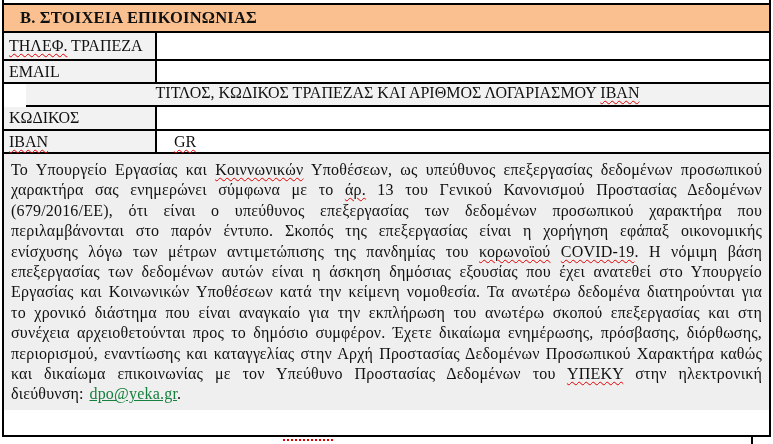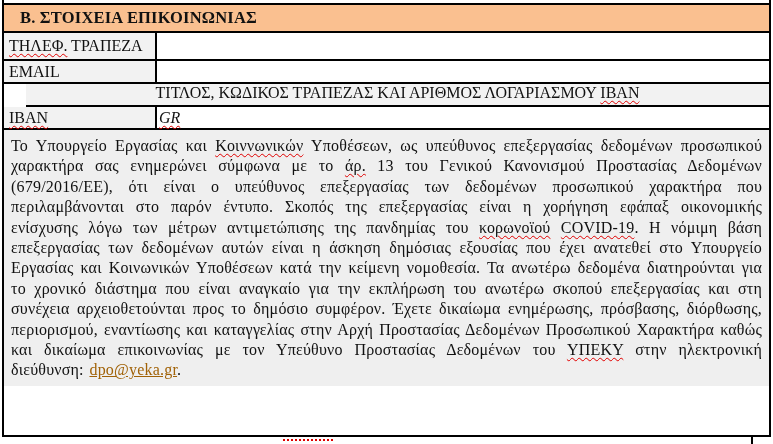--- a/index.html
+++ b/index.html
@@ -23,41 +23,41 @@
     font-weight:bold;font-size:16.5px;letter-spacing:0.2px;
     align-items:center;padding-left:16px;
   }
   .field-row .label-cell{
     width:146px;background:#F2F2F2;border-right:2px solid #000;
     display:flex;align-items:center;padding-left:5px;
     font-size:16px;white-space:pre;
   }
   .field-row .value-cell{
     flex:1;background:#ffffff;display:flex;align-items:center;
-    padding-left:2px;font-size:16px;font-style:italic;
+    padding-left:17px;font-size:16px;
   }
   .row-tel{height:26px;}
   .row-email{height:21px;}
   .row-titlos{height:21px;background:#F2F2F2;align-items:flex-start;justify-content:center;font-size:16px;white-space:pre;margin-left:22px;}
   .row-trapeza{height:23px;}
   .row-kodikos{height:22px;}
   .row-iban{height:21px;}
 
   .notice{
     height:256px;box-sizing:border-box;background:#EFEFEF;
     padding:6px 7px 0 7px;
     font-size:16px;line-height:20.4px;text-align:justify;
     letter-spacing:0.2px;word-spacing:1.5px;
   }
   .sp{
     text-decoration-line:underline;text-decoration-style:wavy;
     text-decoration-color:#E00000;text-decoration-thickness:1px;
     text-underline-offset:2px;
   }
-  .lnk{color:#a16207;text-decoration:underline;cursor:pointer;}
+  .lnk{color:#15803d;text-decoration:underline;cursor:pointer;}
 
   .bottom-strip{position:absolute;top:437px;left:0;width:773px;height:7px;background:#ffffff;}
   .remnant-squiggle{
     position:absolute;top:2px;left:283px;width:50px;height:2px;
     background:repeating-linear-gradient(90deg,#E00000 0 2px,transparent 2px 4px);
   }
   .remnant-vline{position:absolute;top:0;left:751px;width:2px;height:7px;background:#000;}
 </style>
 </head>
 <body>
@@ -83,20 +83,26 @@
   <div class="row field-row row-email">
     <div class="label-cell"><span>EMAIL</span></div>
     <div class="value-cell">
         <span></span>
       </div>
   </div>
 
   <div class="row row-titlos"><span>ΤΙΤΛΟΣ, ΚΩΔΙΚΟΣ ΤΡΑΠΕΖΑΣ ΚΑΙ ΑΡΙΘΜΟΣ ΛΟΓΑΡΙΑΣΜΟΥ </span><span class="sp">IBAN</span></div>
 
 
+  <div class="row field-row row-kodikos">
+    <div class="label-cell"><span>ΚΩΔΙΚΟΣ</span></div>
+    <div class="value-cell">
+        <span></span>
+      </div>
+  </div>
 
   <div class="row field-row row-iban">
     <div class="label-cell"><span class="sp">IBAN</span></div>
     <div class="value-cell">
         <span class="sp">GR</span>
       </div>
   </div>
 
   <div class="notice"><span>Το Υπουργείο Εργασίας και </span><span class="sp">Κοιννωνικών</span><span> Υποθέσεων, ως υπεύθυνος επεξεργασίας δεδομένων προσωπικού χαρακτήρα σας ενημερώνει σύμφωνα με το </span><span class="sp">άρ.</span><span> 13 του Γενικού Κανονισμού Προστασίας Δεδομένων (679/2016/ΕΕ), ότι είναι ο υπεύθυνος επεξεργασίας των δεδομένων προσωπικού χαρακτήρα που περιλαμβάνονται στο παρόν έντυπο. Σκοπός της επεξεργασίας είναι η χορήγηση εφάπαξ οικονομικής ενίσχυσης λόγω των μέτρων αντιμετώπισης της πανδημίας του </span><span class="sp">κορωνοϊού</span><span> </span><span class="sp">COVID-19</span><span>. Η νόμιμη βάση επεξεργασίας των δεδομένων αυτών είναι η άσκηση δημόσιας εξουσίας που έχει ανατεθεί στο Υπουργείο Εργασίας και Κοινωνικών Υποθέσεων κατά την κείμενη νομοθεσία. Τα ανωτέρω δεδομένα διατηρούνται για το χρονικό διάστημα που είναι αναγκαίο για την εκπλήρωση του ανωτέρω σκοπού επεξεργασίας και στη συνέχεια αρχειοθετούνται προς το δημόσιο συμφέρον. Έχετε δικαίωμα ενημέρωσης, πρόσβασης, διόρθωσης, περιορισμού, εναντίωσης και καταγγελίας στην Αρχή Προστασίας Δεδομένων Προσωπικού Χαρακτήρα καθώς και δικαίωμα επικοινωνίας με τον Υπεύθυνο Προστασίας Δεδομένων του </span><span class="sp">ΥΠΕΚΥ</span><span> στην ηλεκτρονική διεύθυνση: </span><span class="lnk">dpo@yeka.gr</span><span>.</span></div>
 

